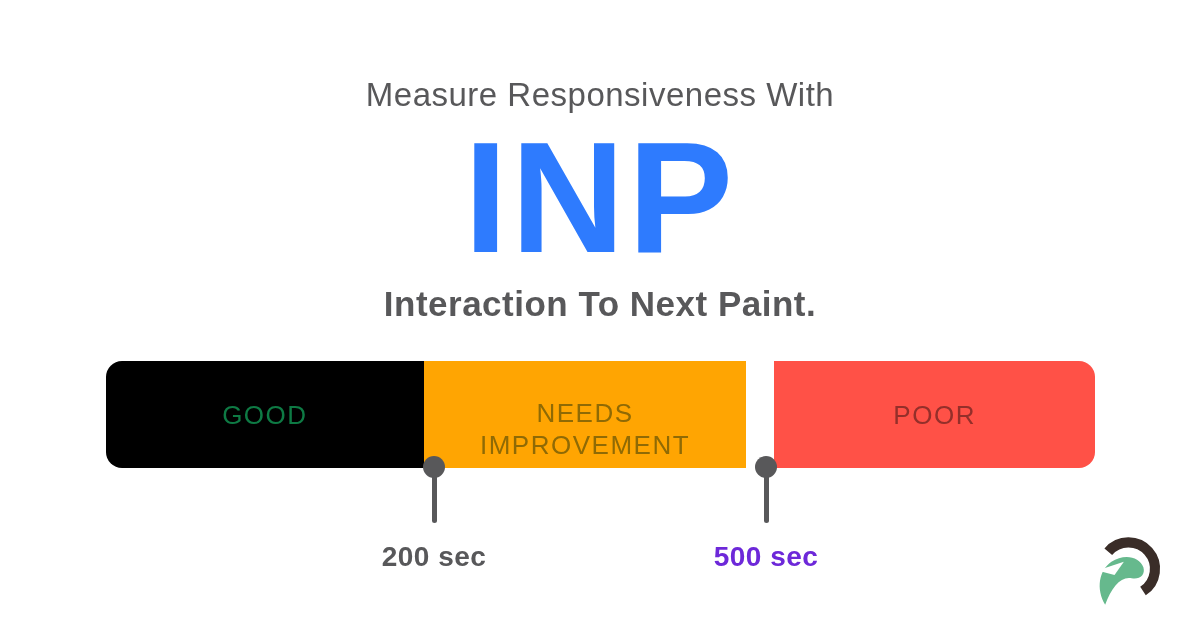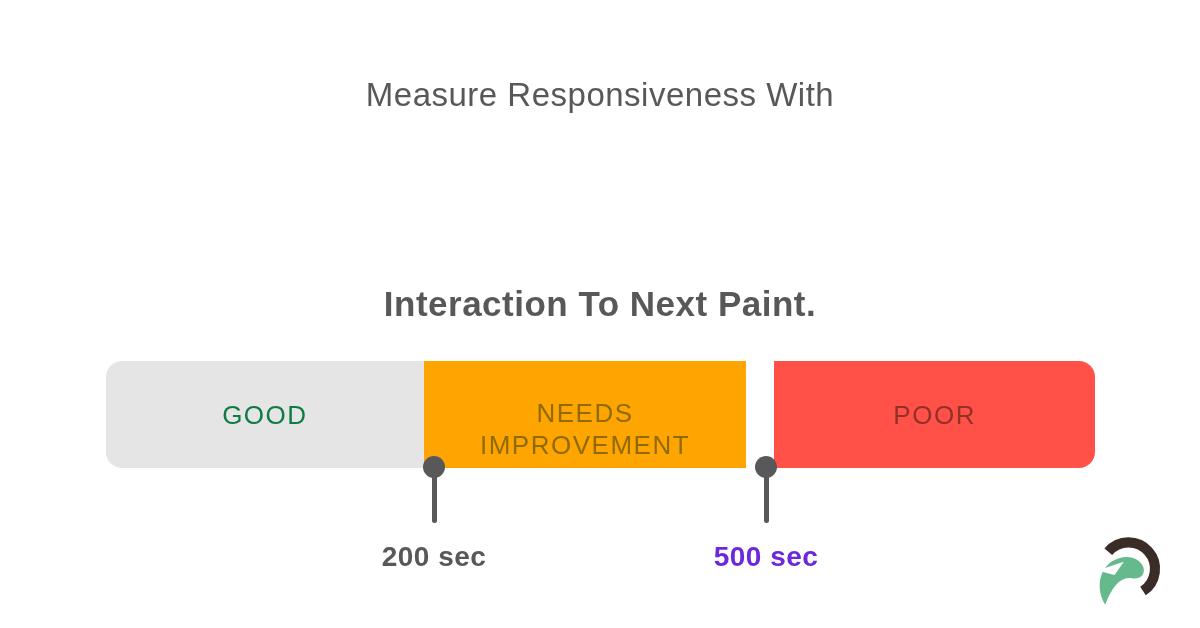--- a/index.html
+++ b/index.html
@@ -113,25 +113,26 @@
     height: 78px;
   }
 </style>
 </head>
 <body>
 
 <div class="canvas">
 
   <div class="title" style="color: rgb(88, 88, 90);">Measure Responsiveness With</div>
 
+  <div class="acronym" style="color: rgb(46, 123, 254);">INP</div>
 
   <div class="subtitle" style="color: rgb(88, 88, 90);">Interaction To Next Paint.</div>
 
   <div class="scale-bar">
-    <div class="seg seg-good" style="background: #e5e5e5; text-align: center;">
+    <div class="seg seg-good" style="background: #000000; text-align: center;">
       <span class="seg-label" style="color: rgb(14, 122, 68);">GOOD</span>
     </div>
     <div class="seg seg-needs" style="background: rgb(255, 165, 2);">
       <span class="seg-label" style="color: rgb(143, 106, 5); margin-top: 28px;">NEEDS IMPROVEMENT</span>
     </div>
     <div class="seg seg-poor" style="background: rgb(255, 81, 71);">
       <span class="seg-label" style="color: rgb(148, 47, 42);">POOR</span>
     </div>
   </div>
 

